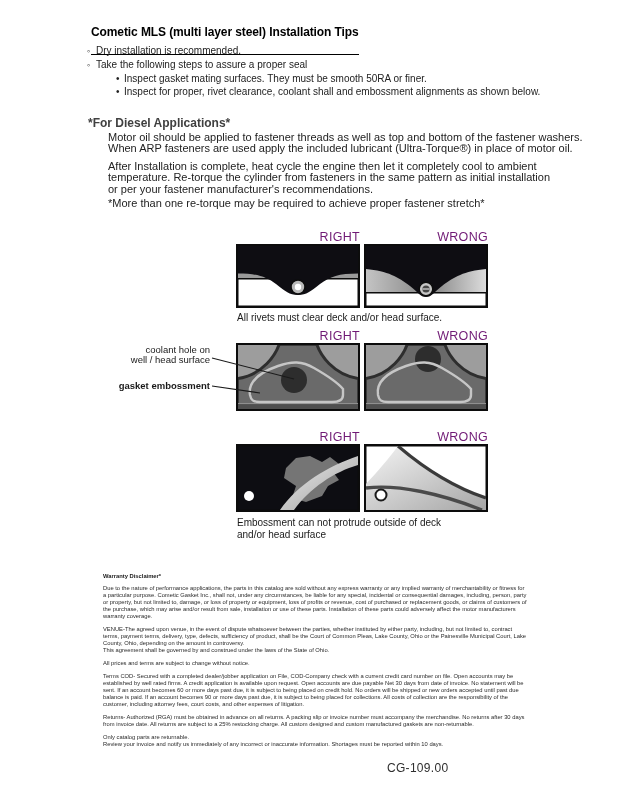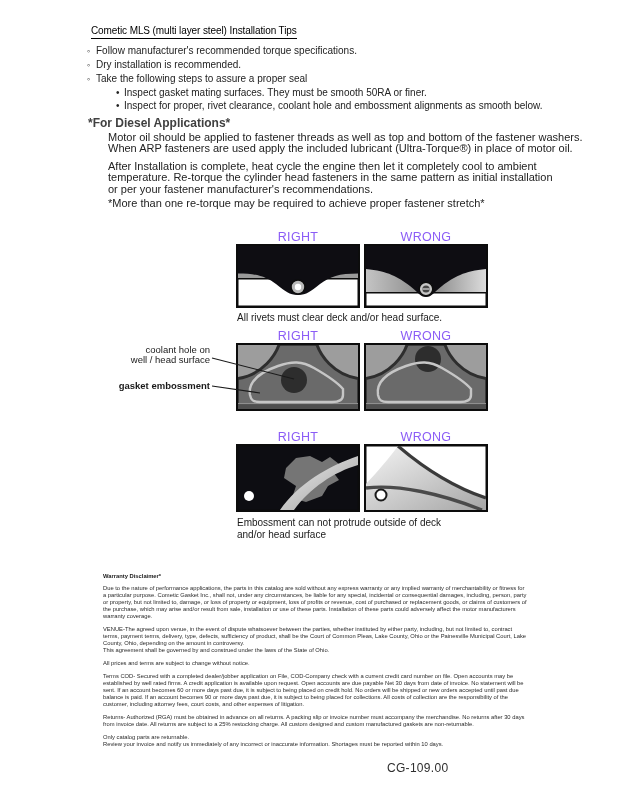--- a/index.html
+++ b/index.html
@@ -10,37 +10,37 @@
     background:#ffffff;
     font-family:"Liberation Sans",sans-serif;
     color:#1a1a1a;
     overflow:hidden;
   }
   .abs{position:absolute;}
   .preline{white-space:pre-line;}
 
   .title{
     left:91px;top:25px;
-    font-size:10px;font-weight:normal;color:#000;
+    font-size:12px;font-weight:bold;color:#000;
     letter-spacing:-0.1px;
-    border-bottom:1.5px solid #000;padding-bottom:2px;
+    border-bottom:1.5px solid #000;padding-bottom:15px;
   }
   .tips{left:87px;top:44px;font-size:10px;line-height:13px;color:#222;}
   .tip-row{white-space:nowrap;}
   .tip-row.sub{padding-left:29px;}
   .bm{display:inline-block;width:9px;font-size:9px;}
   .bm.dot{width:8px;font-size:10px;}
 
   .diesel-heading{left:88px;top:116px;font-size:12px;font-weight:bold;color:#404040;}
   .para{left:88px;font-size:11px;line-height:11.3px;color:#222;margin-left:20px;}
   .para.p1{top:132px;}
   .para.p2{top:161px;}
   .para.p3{top:198px;}
 
-  .fig-header{width:124px;text-align:center;font-size:12.5px;color:#8b5cf6;letter-spacing:0.3px;}
+  .fig-header{width:124px;text-align:right;font-size:12.5px;color:#701a75;letter-spacing:0.3px;}
   .hr1{top:230px;} .hr2{top:329px;} .hr3{top:430px;}
   .colL{left:236px;} .colR{left:364px;}
   .panel{display:block;}
   .p-row1{top:244px;} .p-row2{top:343px;} .p-row3{top:444px;}
 
   .caption{font-size:10px;line-height:11.5px;color:#1a1a1a;}
   .cap1{left:237px;top:312px;}
   .cap2{left:238px;top:414px;}
   .cap3{left:237px;top:517px;}
 
@@ -56,32 +56,31 @@
   .footer{left:387px;top:761px;font-size:12px;color:#2e2e2e;letter-spacing:0.3px;}
 </style>
 </head>
 <body>
 
 <div class="page">
 
   <div class="abs title">Cometic MLS (multi layer steel) Installation Tips</div>
 
   <div class="abs tips">
-    <div class="tip-row"><span class="bm">◦</span><span>Follow manufacturer's recommended torque specifications.</span></div>
     <div class="tip-row"><span class="bm">◦</span><span>Dry installation is recommended.</span></div>
     <div class="tip-row"><span class="bm">◦</span><span>Take the following steps to assure a proper seal</span></div>
     <div class="tip-row sub"><span class="bm dot">•</span><span>Inspect gasket mating surfaces.  They must be smooth 50RA or finer.</span></div>
-    <div class="tip-row sub"><span class="bm dot">•</span><span>Inspect for proper, rivet clearance, coolant hole and embossment alignments as smooth below.</span></div>
+    <div class="tip-row sub"><span class="bm dot">•</span><span>Inspect for proper, rivet clearance, coolant shall and embossment alignments as shown below.</span></div>
   </div>
 
   <div class="abs diesel-heading">*For Diesel Applications*</div>
   <div class="abs para p1 preline">Motor oil should be applied to fastener threads as well as top and bottom of the fastener washers.
 When ARP fasteners are used apply the included lubricant (Ultra-Torque®) in place of motor oil.</div>
   <div class="abs para p2 preline">After Installation is complete, heat cycle the engine then let it completely cool to ambient
-temperature. Re-torque the cylinder head fasteners in the same pattern as initial installation
+temperature. Re-torque the cylinder from fasteners in the same pattern as initial installation
 or per your fastener manufacturer's recommendations.</div>
   <div class="abs para p3">*More than one re-torque may be required to achieve proper fastener stretch*</div>
 
   <div class="abs fig-header hr1 colL">RIGHT</div>
   <div class="abs fig-header hr1 colR">WRONG</div>
 
   <svg class="abs panel p-row1 colL" width="124" height="64" viewBox="0 0 124 64">
     <rect x="1.25" y="1.25" width="121.5" height="61.5" fill="#ffffff" stroke="#0c0c0c" stroke-width="2.5"></rect>
     <path d="M2,27.5 C22,27.5 42,31 60,34.5 L2,34.5 Z" fill="#9a9a9a"></path>
     <path d="M122,27.5 C102,27.5 82,31 64,34.5 L122,34.5 Z" fill="#9a9a9a"></path>

